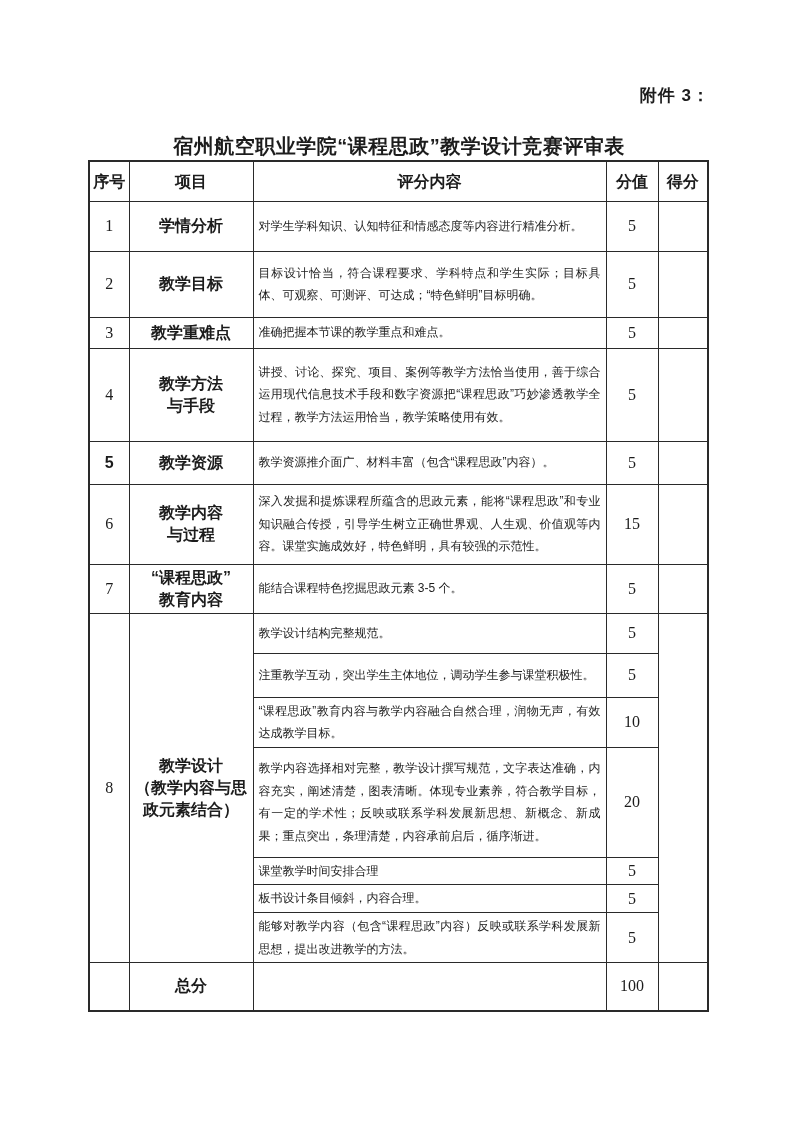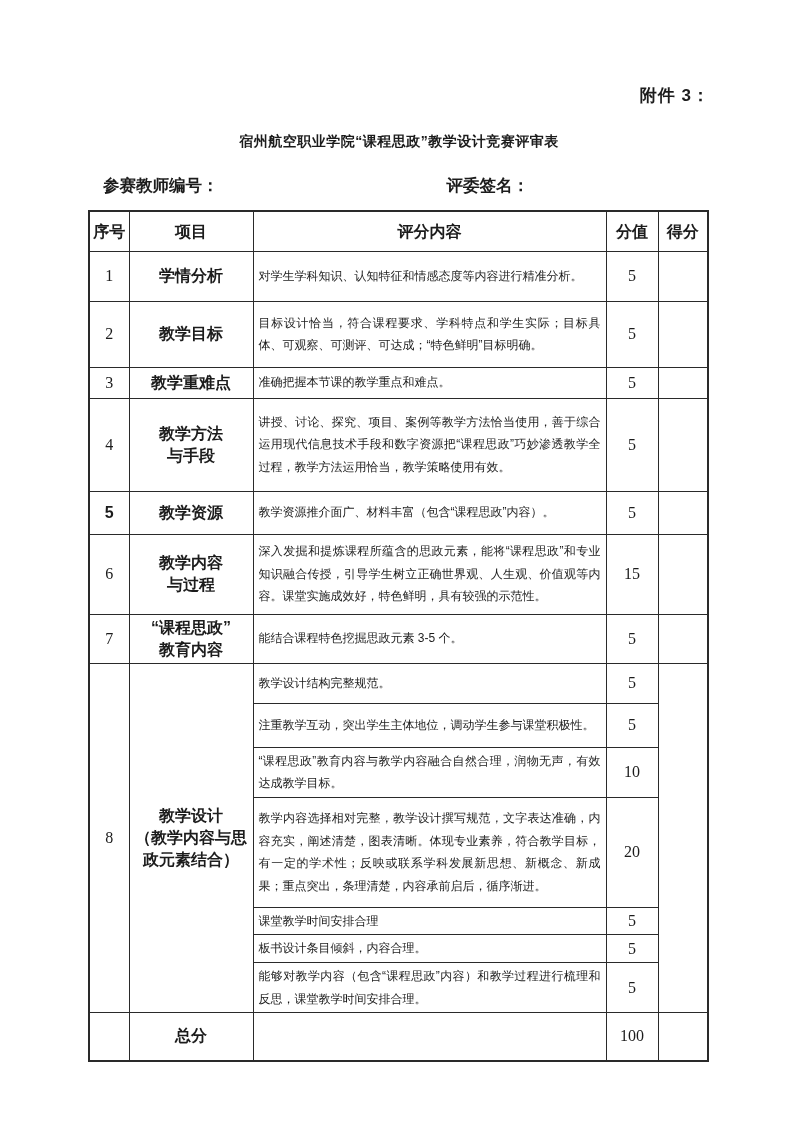--- a/index.html
+++ b/index.html
@@ -11,21 +11,21 @@
     overflow:hidden;
   }
   .page { box-sizing:border-box; padding:84px 83px 0 88px; }
 
   .attachment {
     font-size:17px; font-weight:bold; letter-spacing:1px;
     margin-left:7px;
     text-align:right;
   }
   .doc-title {
-    text-align:center; font-size:14px; font-weight:bold;
+    text-align:center; font-size:20px; font-weight:bold;
     letter-spacing:0.5px; margin-top:26px;
   }
   .meta-row {
     display:flex; align-items:baseline;
     margin-top:24px; margin-bottom:13px;
     font-size:16.5px; font-weight:bold;
   }
   .meta-left  { margin-left:15px; }
   .meta-right { margin-left:228px; }
 
@@ -69,24 +69,20 @@
 </style>
 </head>
 <body>
 
 <div class="page">
 
   <div class="attachment">附件 3：</div>
 
   <div class="doc-title">宿州航空职业学院“课程思政”教学设计竞赛评审表</div>
 
-  <div class="meta-row">
-    <span class="meta-left">参赛教师编号：</span>
-    <span class="meta-right">评委签名：</span>
-  </div>
 
   <table class="score-table">
     <colgroup>
       <col style="width:40px">
         <col style="width:124px">
         <col style="width:353px">
         <col style="width:52px">
         <col style="width:50px">
     </colgroup>
 
@@ -181,21 +177,21 @@
     </tr>
     <tr style="height:27px">
       <td class="content-cell">课堂教学时间安排合理</td>
       <td class="score-cell">5</td>
     </tr>
     <tr style="height:28px">
       <td class="content-cell">板书设计条目倾斜，内容合理。</td>
       <td class="score-cell">5</td>
     </tr>
     <tr style="height:45px">
-      <td class="content-cell">能够对教学内容（包含“课程思政”内容）和教学过程进行梳理和反思，课堂教学时间安排合理。</td>
+      <td class="content-cell">能够对教学内容（包含“课程思政”内容）反映或联系学科发展新思想，提出改进教学的方法。</td>
       <td class="score-cell">5</td>
     </tr>
 
     <tr style="height:48px">
       <td class="seq-cell"></td>
       <td class="item-cell">总分</td>
       <td class="content-cell"></td>
       <td class="score-cell">100</td>
       <td class="earned-cell"></td>
     </tr>

